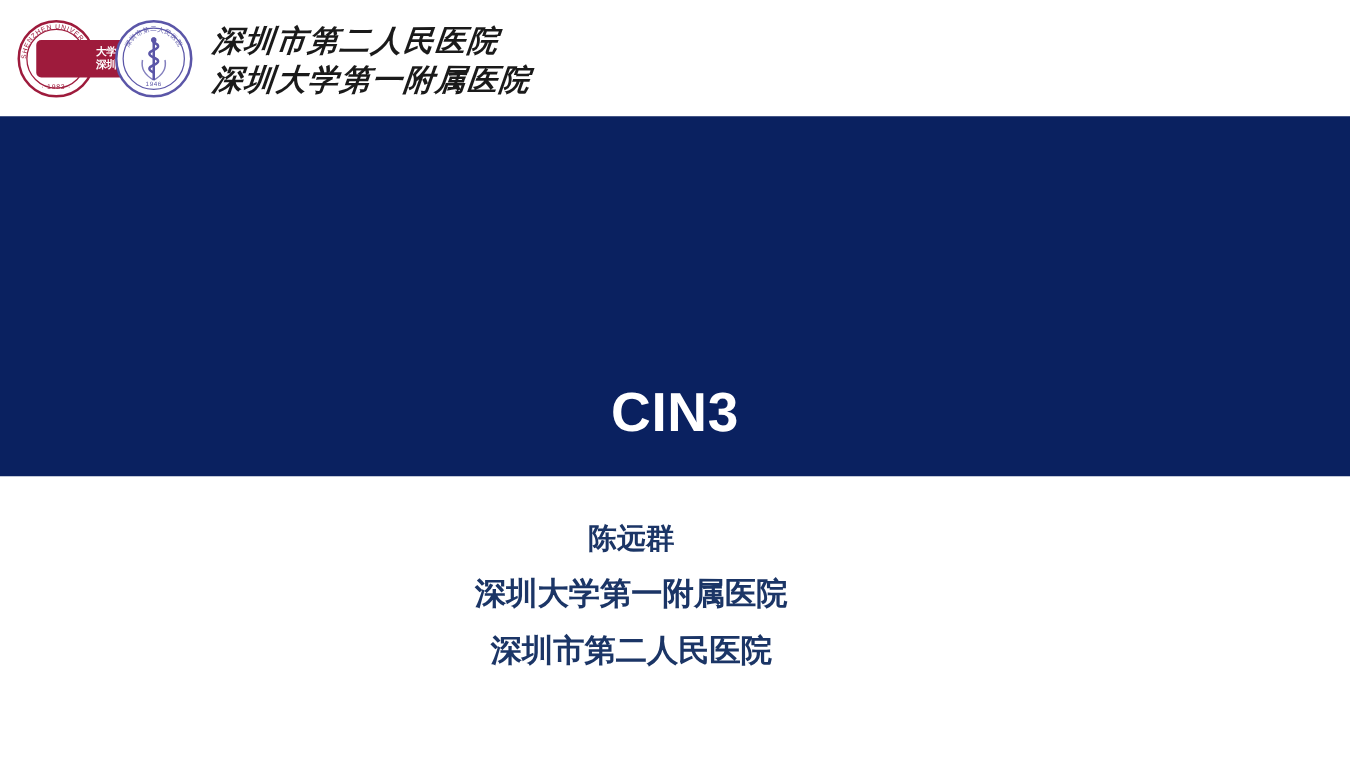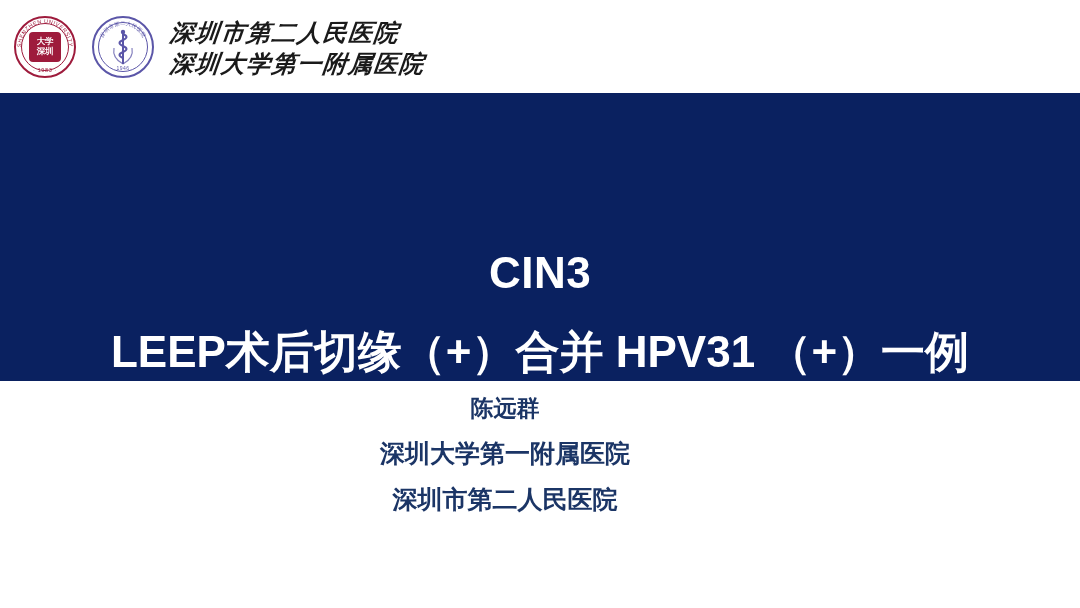--- a/index.html
+++ b/index.html
@@ -73,20 +73,21 @@
     background: #9e1b3c;
     display: flex;
     align-items: center;
     justify-content: center;
     color: #ffffff;
     font-size: 8.5px;
     line-height: 9.5px;
     font-weight: bold;
     letter-spacing: -0.3px;
     overflow: hidden;
+    padding-left: 40px;
   }
   .logo-szu .year {
     position: absolute;
     left: 0;
     bottom: 7px;
     width: 66px;
     text-align: center;
     color: #9e1b3c;
     font-size: 5.5px;
     letter-spacing: 0.6px;
@@ -181,21 +182,21 @@
     font-weight: bold;
     text-align: center;
     white-space: nowrap;
     letter-spacing: 0px;
   }
 
   
   .author-block {
     position: absolute;
     left: 0;
-    top: 394px;
+    top: 416px;
     width: 1010px;
     display: flex;
     flex-direction: column;
     align-items: center;
     gap: 16px;
   }
   .author-line {
     color: #1b3566;
     font-weight: bold;
     text-align: center;
@@ -254,21 +255,20 @@
     </div>
 
     <div class="calligraphy">
       <div class="cal-line">深圳市第二人民医院</div>
       <div class="cal-line">深圳大学第一附属医院</div>
     </div>
   </div>
 
   <div class="banner">
     <div class="banner-title-main">CIN3</div>
-    <div class="banner-title-sub">LEEP术后切缘（+）合并 HPV31 （+）一例</div>
   </div>
 
   <div class="author-block">
     <div class="author-line name">陈远群</div>
     <div class="author-line inst">深圳大学第一附属医院</div>
     <div class="author-line inst">深圳市第二人民医院</div>
   </div>
 
 </div>
 

